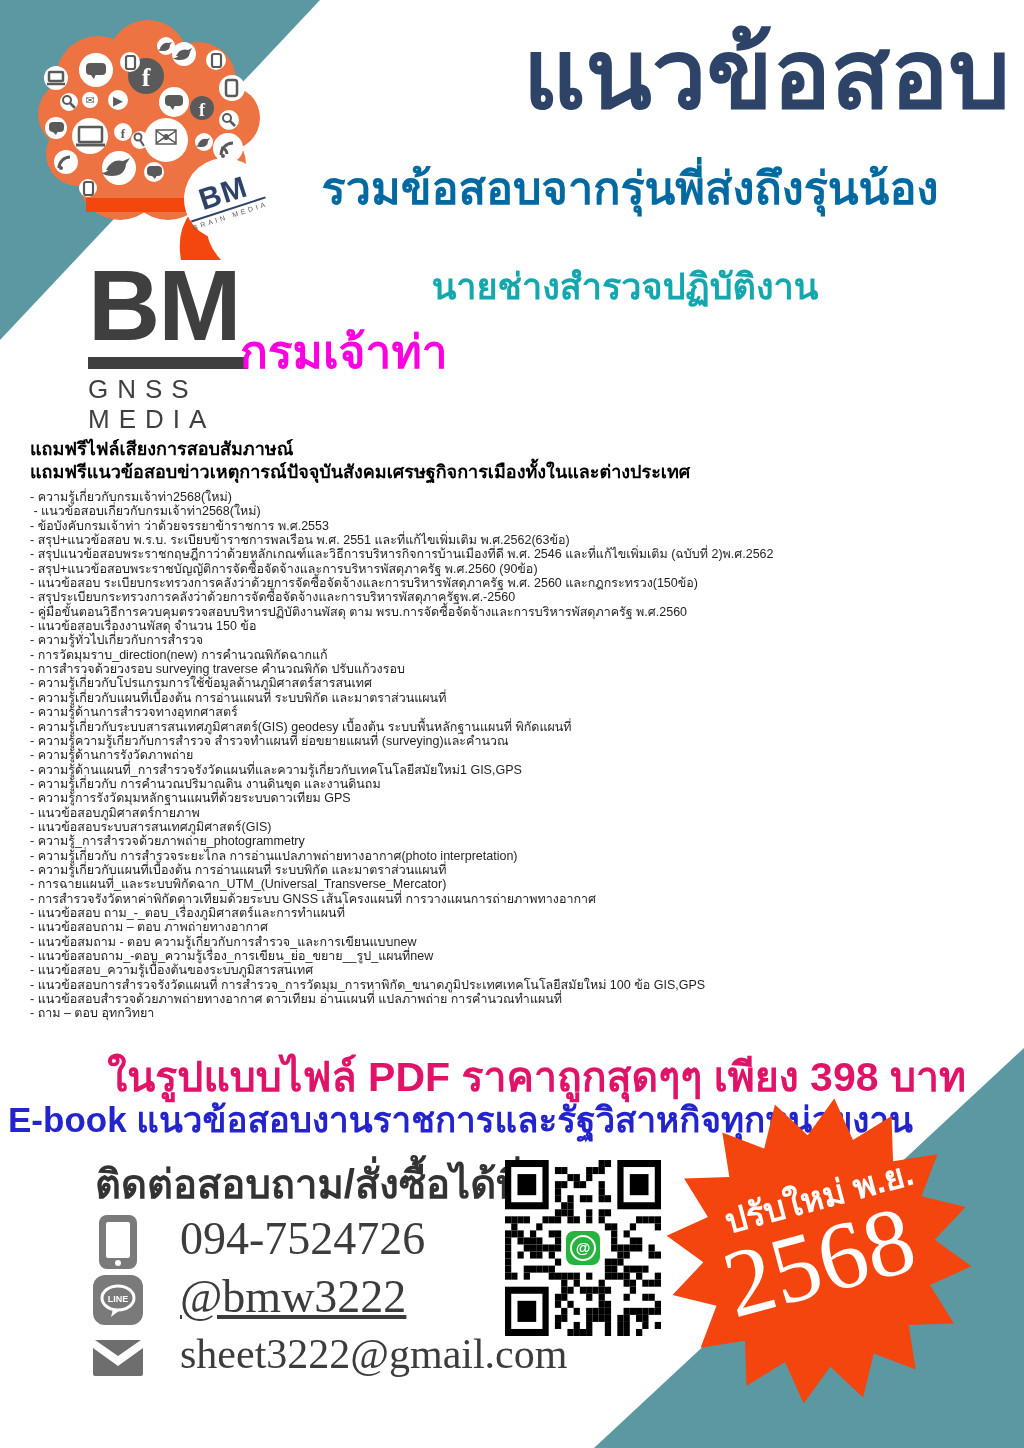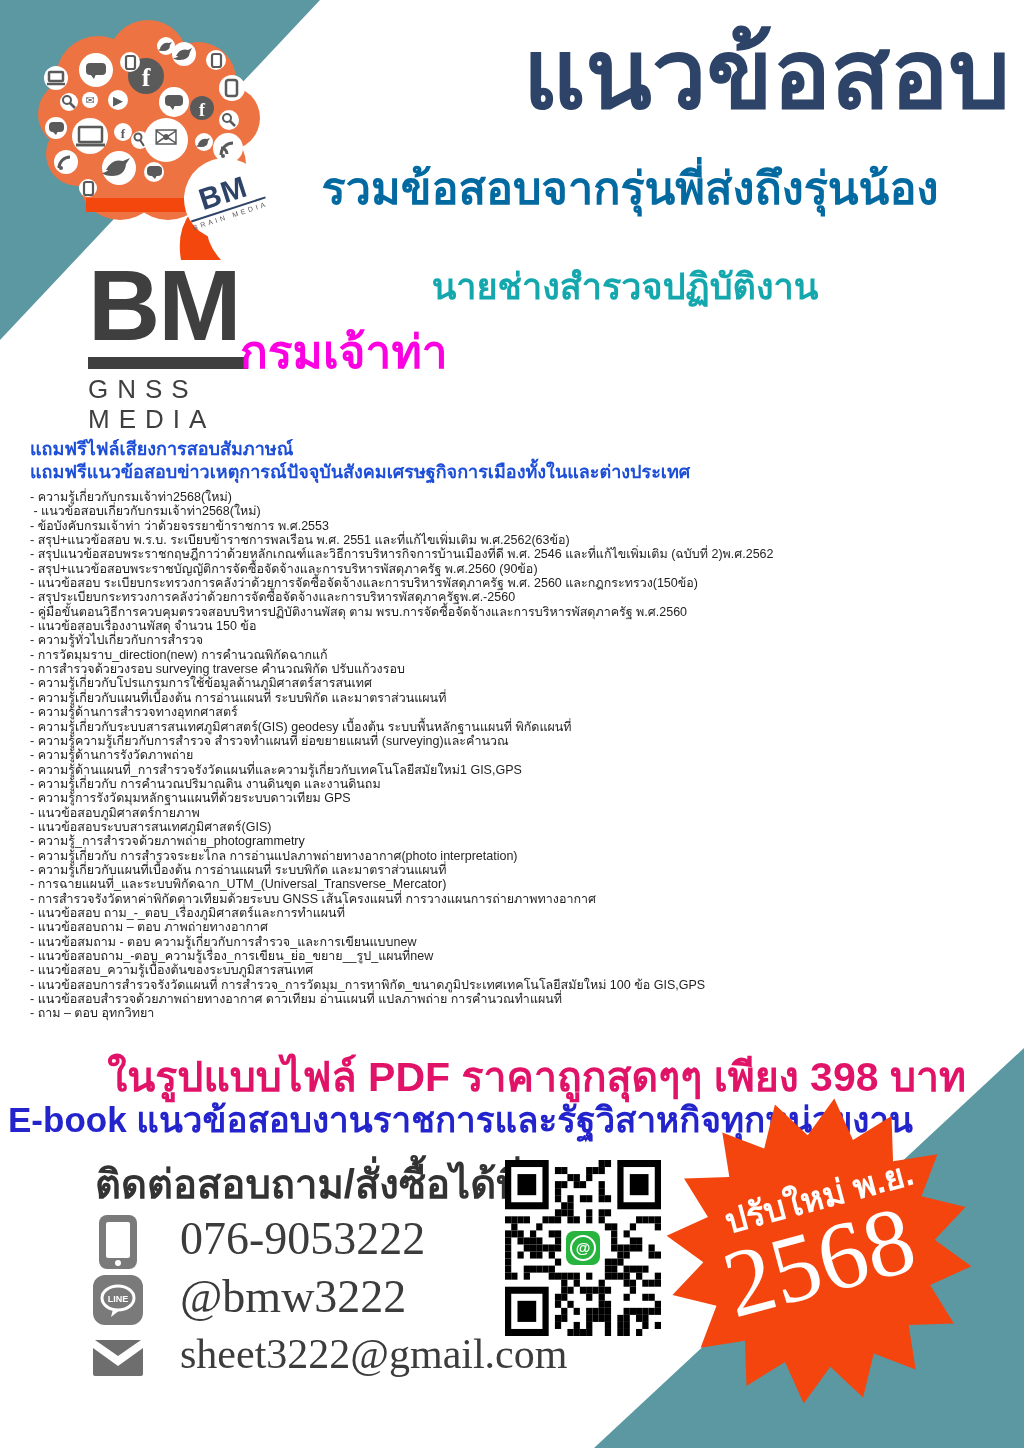--- a/index.html
+++ b/index.html
@@ -26,39 +26,39 @@
   
   .title{position:absolute;left:250px;top:22px;width:760px;text-align:right;color:#2e4368;
          font-size:97px;font-weight:bold;line-height:1.1;z-index:2;}
   .subtitle{position:absolute;left:240px;top:152px;width:780px;text-align:center;color:#0369a1;
             font-size:45px;font-weight:bold;z-index:2;}
   .position{position:absolute;left:240px;top:258px;width:770px;text-align:center;color:#14a8ae;
             font-size:36px;font-weight:bold;z-index:2;}
   .department{position:absolute;left:240px;top:315px;width:760px;text-align:left;color:#fb00e0;
               font-size:46px;font-weight:bold;z-index:2;}
   
-  .freebies{position:absolute;left:30px;top:438px;width:960px;color:#1d4ed8;font-size:18px;
+  .freebies{position:absolute;left:30px;top:438px;width:960px;color:#000000;font-size:18px;
             font-weight:bold;line-height:1.25;z-index:2;}
   
   .topics{position:absolute;left:30px;top:490px;width:965px;color:#1f1f1f;font-size:12.5px;
           line-height:14.35px;z-index:2;}
   .topic-line{white-space:pre-wrap;}
   
   .price-line{position:absolute;right:58px;top:1044px;color:#e01368;font-size:41px;
               font-weight:bold;z-index:2;}
   .ebook-line{position:absolute;left:8px;top:1092px;color:#2424cd;font-size:35px;
               font-weight:bold;z-index:2;}
   
   .contact-heading{position:absolute;left:95px;top:1152px;color:#333;font-size:40px;
                    font-weight:bold;z-index:2;}
   .contact-icon{position:absolute;z-index:2;}
   .contact-text{position:absolute;left:180px;color:#3c3c3c;z-index:2;
                 font-family:"Liberation Serif",serif;}
   .phone-text{top:1212px;font-size:46px;}
-  .line-text{top:1270px;font-size:46px;}
+  .line-text{top:1270px;font-size:46px;text-decoration:underline;}
   .email-text{top:1330px;font-size:42px;}
   
   .qr{position:absolute;left:505px;top:1160px;width:156px;height:176px;background:#fff;z-index:2;}
   .qr svg{width:100%;height:100%;}
   .line-at{position:absolute;left:61px;top:71px;width:34px;height:34px;background:#27b43e;
            border-radius:8px;display:flex;align-items:center;justify-content:center;z-index:3;}
   .line-at span{display:block;width:22px;height:22px;border:2px solid #fff;border-radius:50%;
                 color:#fff;font-size:15px;line-height:21px;text-align:center;font-weight:bold;}
   
   .star{position:absolute;left:666px;top:1098px;width:306px;height:306px;background:#f4450e;
@@ -226,21 +226,21 @@
 
   <div class="contact-heading">ติดต่อสอบถาม/สั่งซื้อได้ที่</div>
 
   <div class="contact-icon" style="left:98px;top:1214px;">
     <svg width="40" height="56" viewBox="0 0 40 56">
       <rect x="1" y="1" width="38" height="54" rx="8" fill="#7a7a7a"></rect>
       <rect x="8" y="8" width="24" height="36" rx="2" fill="#fff"></rect>
       <circle cx="20" cy="49" r="3" fill="#fff"></circle>
     </svg>
   </div>
-  <div class="contact-text phone-text">076-9053222</div>
+  <div class="contact-text phone-text">094-7524726</div>
 
   <div class="contact-icon" style="left:93px;top:1275px;">
     <svg width="50" height="50" viewBox="0 0 50 50">
       <rect x="0" y="0" width="50" height="50" rx="12" fill="#7a7a7a"></rect>
       <ellipse cx="25" cy="23" rx="16" ry="12" fill="none" stroke="#fff" stroke-width="3"></ellipse>
       <path d="M20 34 l-2 8 9 -7 z" fill="#fff"></path>
       <text x="25" y="27" font-size="9" font-weight="bold" fill="#fff" text-anchor="middle" font-family="Liberation Sans,sans-serif">LINE</text>
     </svg>
   </div>
   <div class="contact-text line-text">@bmw3222</div>

